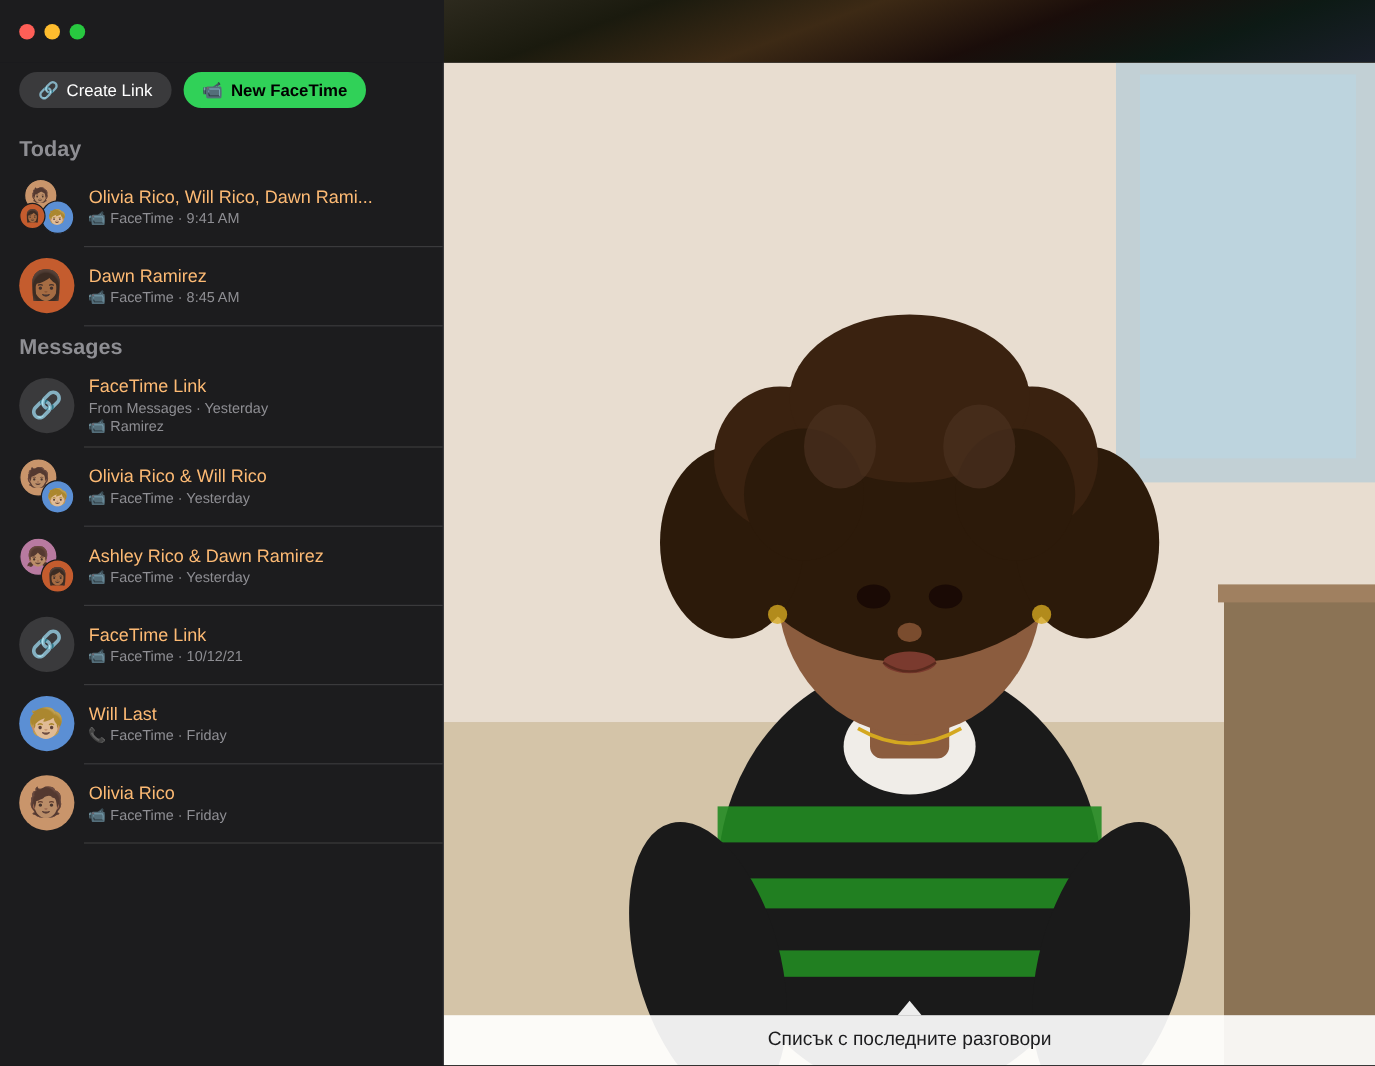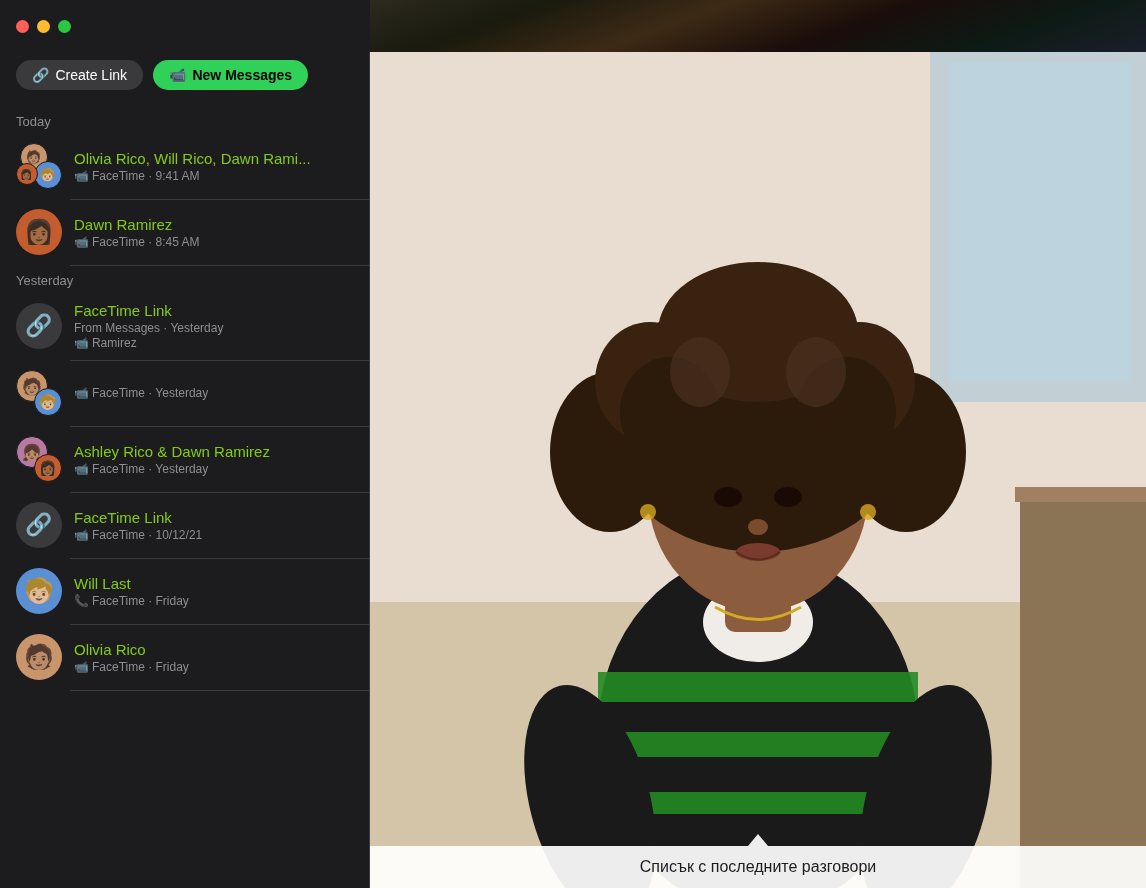--- a/index.html
+++ b/index.html
@@ -94,22 +94,22 @@
       border-radius: 20px;
       padding: 7px 16px;
       font-size: 14px;
       font-weight: 600;
       cursor: pointer;
     }
 
     
     .section-header {
       padding: 8px 16px 4px 16px;
-      font-size: 13px;
-      font-weight: 400;
+      font-size: 18px;
+      font-weight: 700;
       color: #8e8e93;
     }
 
     
     .call-item {
       display: flex;
       align-items: center;
       padding: 10px 16px;
       cursor: pointer;
       position: relative;
@@ -205,21 +205,21 @@
     }
 
     .call-info {
       flex: 1;
       min-width: 0;
     }
 
     .call-name {
       font-size: 15px;
       font-weight: 500;
-      color: #84cc16;
+      color: #fdba74;
       white-space: nowrap;
       overflow: hidden;
       text-overflow: ellipsis;
       margin-bottom: 2px;
     }
 
     .call-detail {
       font-size: 12px;
       color: #8e8e93;
       display: flex;
@@ -309,21 +309,21 @@
 
     <div class="sidebar">
 
       <div class="toolbar">
         <button class="btn-create-link">
           <span>🔗</span>
           <span>Create Link</span>
         </button>
         <button class="btn-new-facetime">
           <span>📹</span>
-          <span>New Messages</span>
+          <span>New FaceTime</span>
         </button>
       </div>
 
       <div class="section-header">Today</div>
 
       <div class="call-item">
         <div class="avatar-container">
           <div class="avatar-multi">
             <div class="av1" style="background:#c9956b; top:0; left:4px;">🧑🏽</div>
             <div class="av2" style="background:#5b8fd4; bottom:0; right:0;">🧒🏼</div>
@@ -345,21 +345,21 @@
         </div>
         <div class="call-info">
           <div class="call-name">Dawn Ramirez</div>
           <div class="call-detail">
             <span>📹</span>
             <span>FaceTime · 8:45 AM</span>
           </div>
         </div>
       </div>
 
-      <div class="section-header">Yesterday</div>
+      <div class="section-header">Messages</div>
 
       <div class="call-item">
         <div class="avatar-container">
           <div class="avatar-link" style="position:relative;">
             <span style="font-size:22px;">🔗</span>
           </div>
         </div>
         <div class="call-info">
           <div class="call-name">FaceTime Link</div>
           <div class="call-detail">
@@ -373,20 +373,21 @@
       </div>
 
       <div class="call-item">
         <div class="avatar-container">
           <div class="avatar-multi">
             <div class="av1" style="background:#c9956b; top:0; left:0; width:32px; height:32px; font-size:16px;">🧑🏽</div>
             <div class="av2" style="background:#5b8fd4; bottom:0; right:0; width:28px; height:28px; font-size:14px;">🧒🏼</div>
           </div>
         </div>
         <div class="call-info">
+          <div class="call-name">Olivia Rico &amp; Will Rico</div>
           <div class="call-detail">
             <span>📹</span>
             <span>FaceTime · Yesterday</span>
           </div>
         </div>
       </div>
 
       <div class="call-item">
         <div class="avatar-container">
           <div class="avatar-multi">

